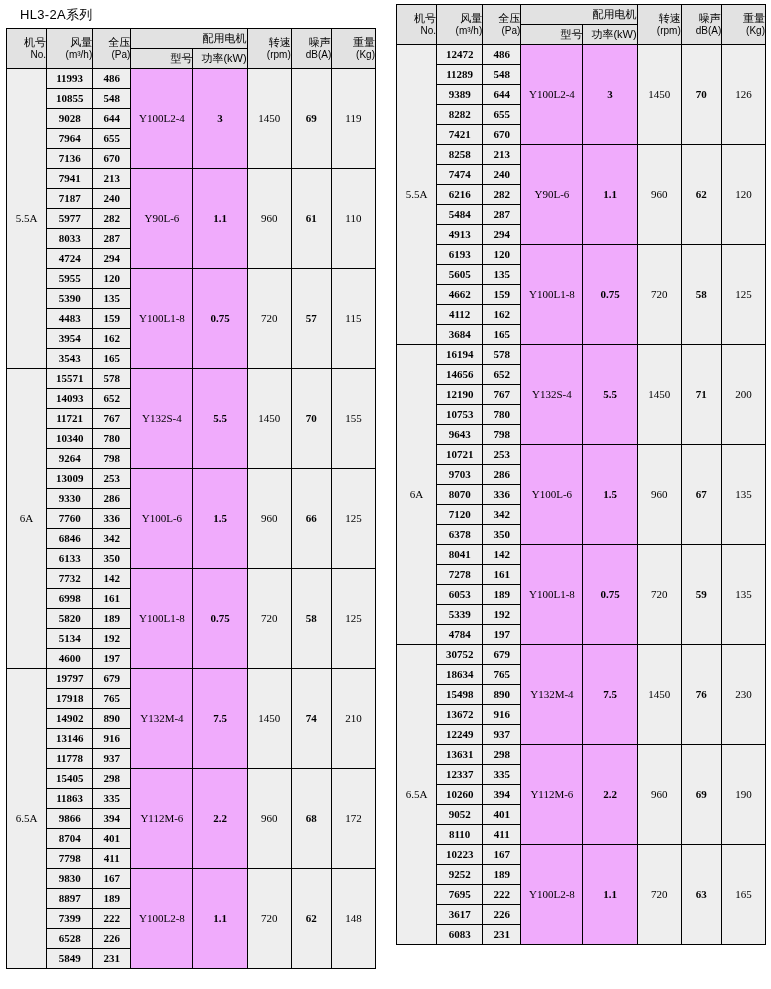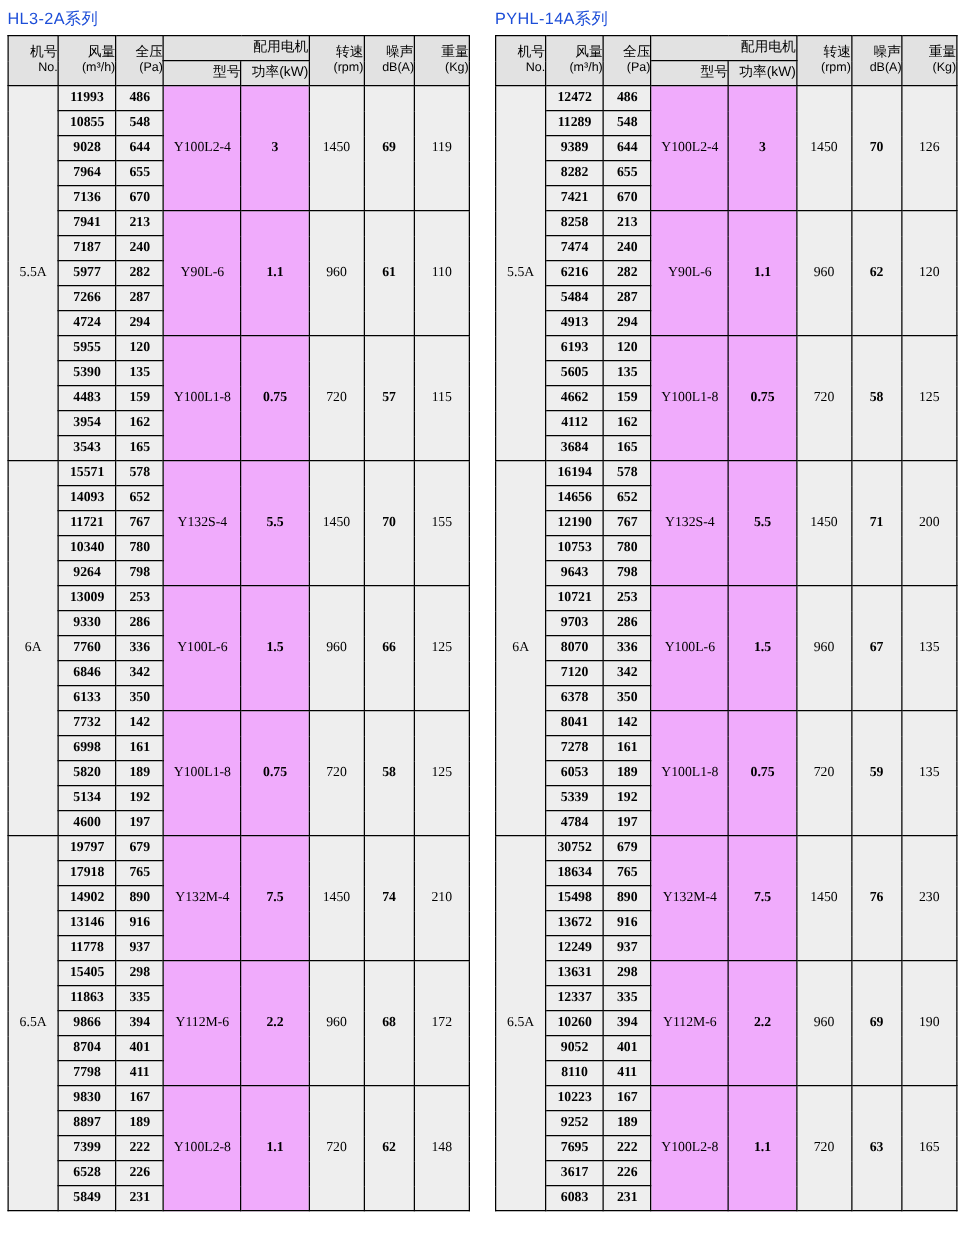--- a/index.html
+++ b/index.html
@@ -20,23 +20,23 @@
     display: flex;
     flex-direction: row;
     gap: 20px;
     align-items: flex-start;
   }
   .tblock {
     width: 370px;
   }
   .ttitle {
     font-size: 13px;
-    color: #1d4ed8;
+    color: #000000;
     font-family: "Liberation Sans", sans-serif;
-    margin: 2px 0 4px 0;
+    margin: 2px 0 4px 14px;
     letter-spacing: 0.3px;
   }
   table.fan {
     border-collapse: collapse;
     table-layout: fixed;
     width: 370px;
     background: #fff;
   }
   table.fan td, table.fan th {
     border: 1px solid #000;
@@ -158,21 +158,21 @@
             </tr>
             <tr>
               <td class="cell-num">7187</td>
               <td class="cell-num">240</td>
             </tr>
             <tr>
               <td class="cell-num">5977</td>
               <td class="cell-num">282</td>
             </tr>
             <tr>
-              <td class="cell-num">7266</td>
+              <td class="cell-num">8033</td>
               <td class="cell-num">287</td>
             </tr>
             <tr>
               <td class="cell-num">4724</td>
               <td class="cell-num">294</td>
             </tr>
             <tr>
               <td class="cell-num">5955</td>
               <td class="cell-num">120</td>
               <td class="cell-model" rowspan="5">Y100L1-8</td>
@@ -346,21 +346,20 @@
               <td class="cell-num">226</td>
             </tr>
             <tr>
               <td class="cell-num">5849</td>
               <td class="cell-num">231</td>
             </tr>
           </tbody>
         </table>
       </div>
       <div class="tblock">
-        <div class="ttitle">PYHL-14A系列</div>
         <table class="fan">
           <colgroup>
             <col class="c-no">
             <col class="c-flow">
             <col class="c-pres">
             <col class="c-model">
             <col class="c-power">
             <col class="c-rpm">
             <col class="c-db">
             <col class="c-kg">

